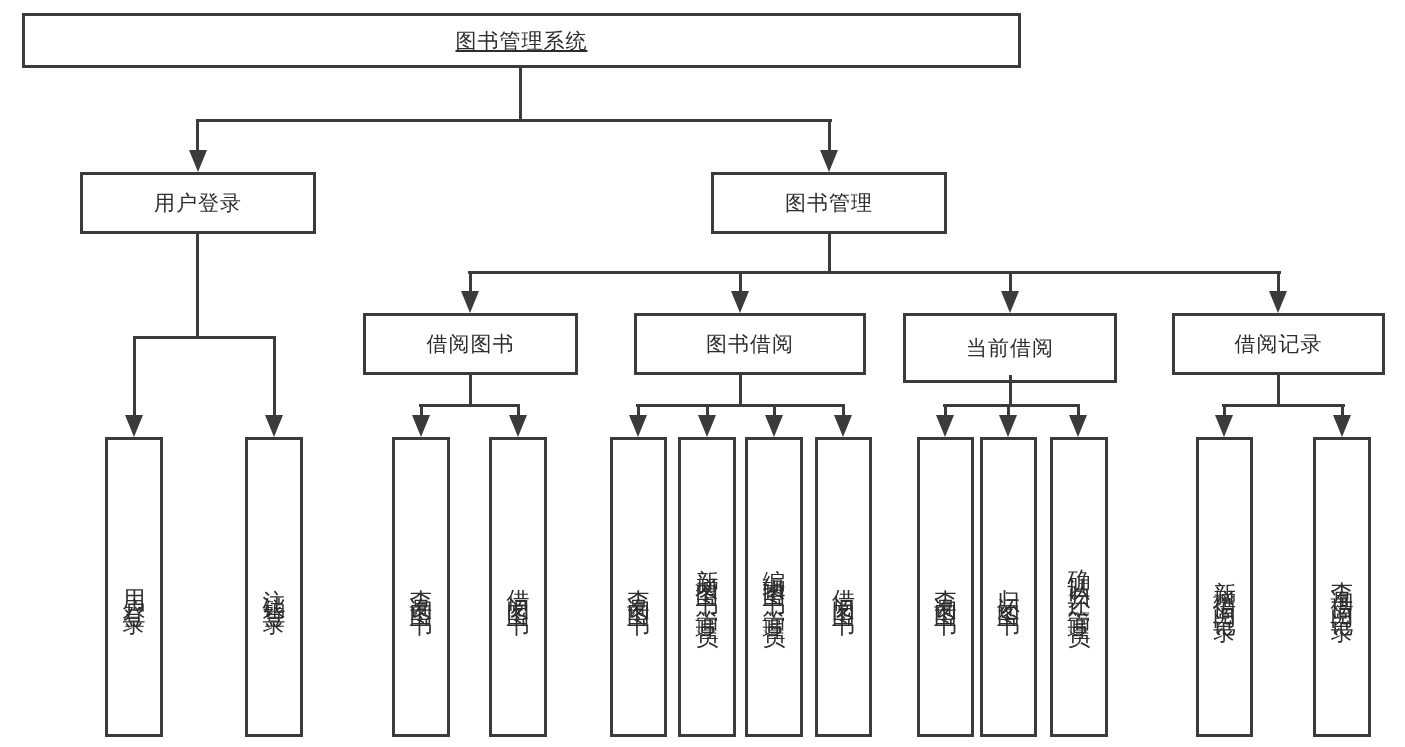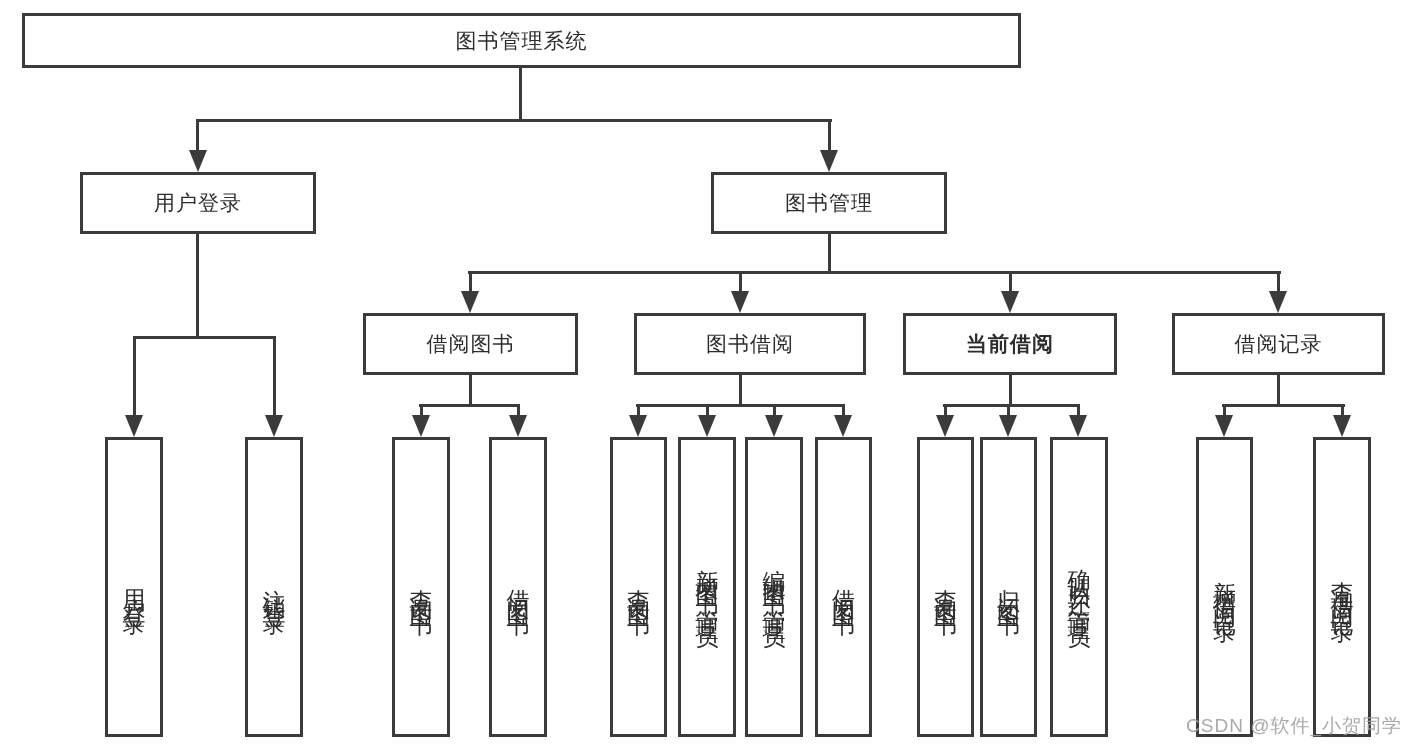--- a/index.html
+++ b/index.html
@@ -61,21 +61,21 @@
     opacity: 0.9;
     z-index: 5;
     white-space: nowrap;
   }
 </style>
 </head>
 <body>
 
 <div class="canvas">
 
-  <div class="box node" style="left:22px; top:13px; width:999px; height:55px;">图书管理系统</div>
+  <div class="box node" style="left:22px; top:13px; width:999px; height:55px;text-decoration:underline;">图书管理系统</div>
 
   <div class="vl" style="left:519px; top:68px; height:52px;"></div>
   <div class="hl" style="left:196px; top:119px; width:636px;"></div>
   <div class="vl" style="left:196px; top:119px; height:33px;"></div>
   <div class="arr" style="left:189px; top:150px;"></div>
   <div class="vl" style="left:828px; top:119px; height:33px;"></div>
   <div class="arr" style="left:820px; top:150px;"></div>
 
   <div class="box node" style="left:80px; top:172px; width:236px; height:62px;">用户登录</div>
   <div class="box node" style="left:711px; top:172px; width:236px; height:62px;">图书管理</div>
@@ -93,21 +93,21 @@
   <div class="arr" style="left:461px; top:291px;"></div>
   <div class="vl" style="left:739px; top:271px; height:22px;"></div>
   <div class="arr" style="left:731px; top:291px;"></div>
   <div class="vl" style="left:1009px; top:271px; height:22px;"></div>
   <div class="arr" style="left:1001px; top:291px;"></div>
   <div class="vl" style="left:1277px; top:271px; height:22px;"></div>
   <div class="arr" style="left:1269px; top:291px;"></div>
 
   <div class="box node" style="left:363px; top:313px; width:215px; height:62px;">借阅图书</div>
   <div class="box node" style="left:634px; top:313px; width:232px; height:62px;">图书借阅</div>
-  <div class="box node" style="left:903px; top:313px; width:214px; height:62px;font-weight:bold;">当前借阅</div>
+  <div class="box node" style="left:903px; top:313px; width:214px; height:70px;">当前借阅</div>
   <div class="box node" style="left:1172px; top:313px; width:213px; height:62px;">借阅记录</div>
 
   <div class="vl" style="left:469px; top:375px; height:32px;"></div>
   <div class="hl" style="left:419px; top:404px; width:101px;"></div>
   <div class="vl" style="left:420px; top:404px; height:13px;"></div>
   <div class="arr" style="left:412px; top:415px;"></div>
   <div class="vl" style="left:517px; top:404px; height:13px;"></div>
   <div class="arr" style="left:509px; top:415px;"></div>
 
   <div class="vl" style="left:739px; top:375px; height:32px;"></div>
@@ -174,15 +174,14 @@
     <span class="vtext">确认归还（管理员）</span>
   </div>
 
   <div class="box leaf" style="left:1196px; top:437px; width:57px; height:300px;">
     <span class="vtext">新增借阅记录</span>
   </div>
   <div class="box leaf" style="left:1313px; top:437px; width:58px; height:300px;">
     <span class="vtext">查询借阅记录</span>
   </div>
 
-  <div class="watermark">CSDN @软件_小贺同学</div>
 
 </div>
 
 </body></html>

